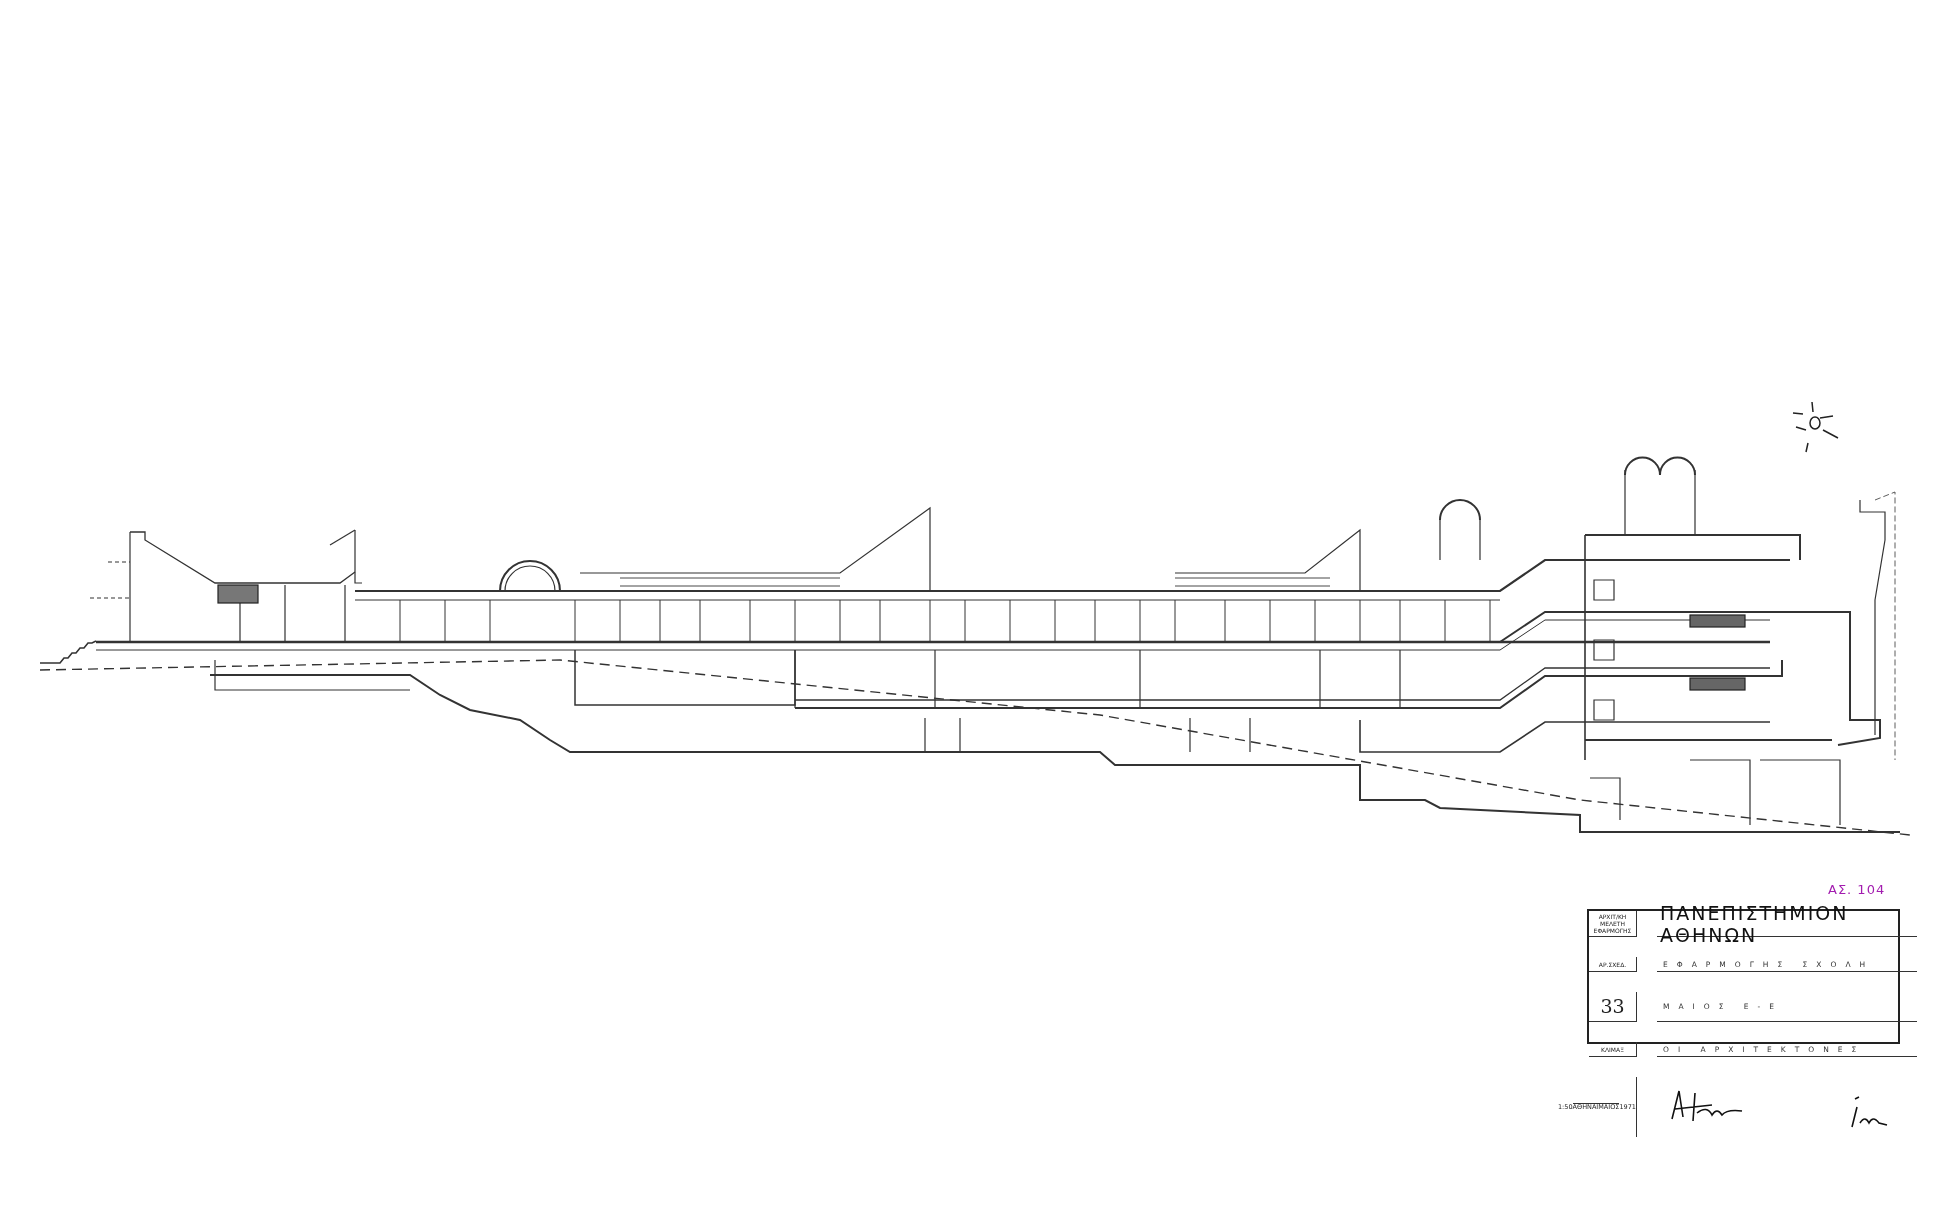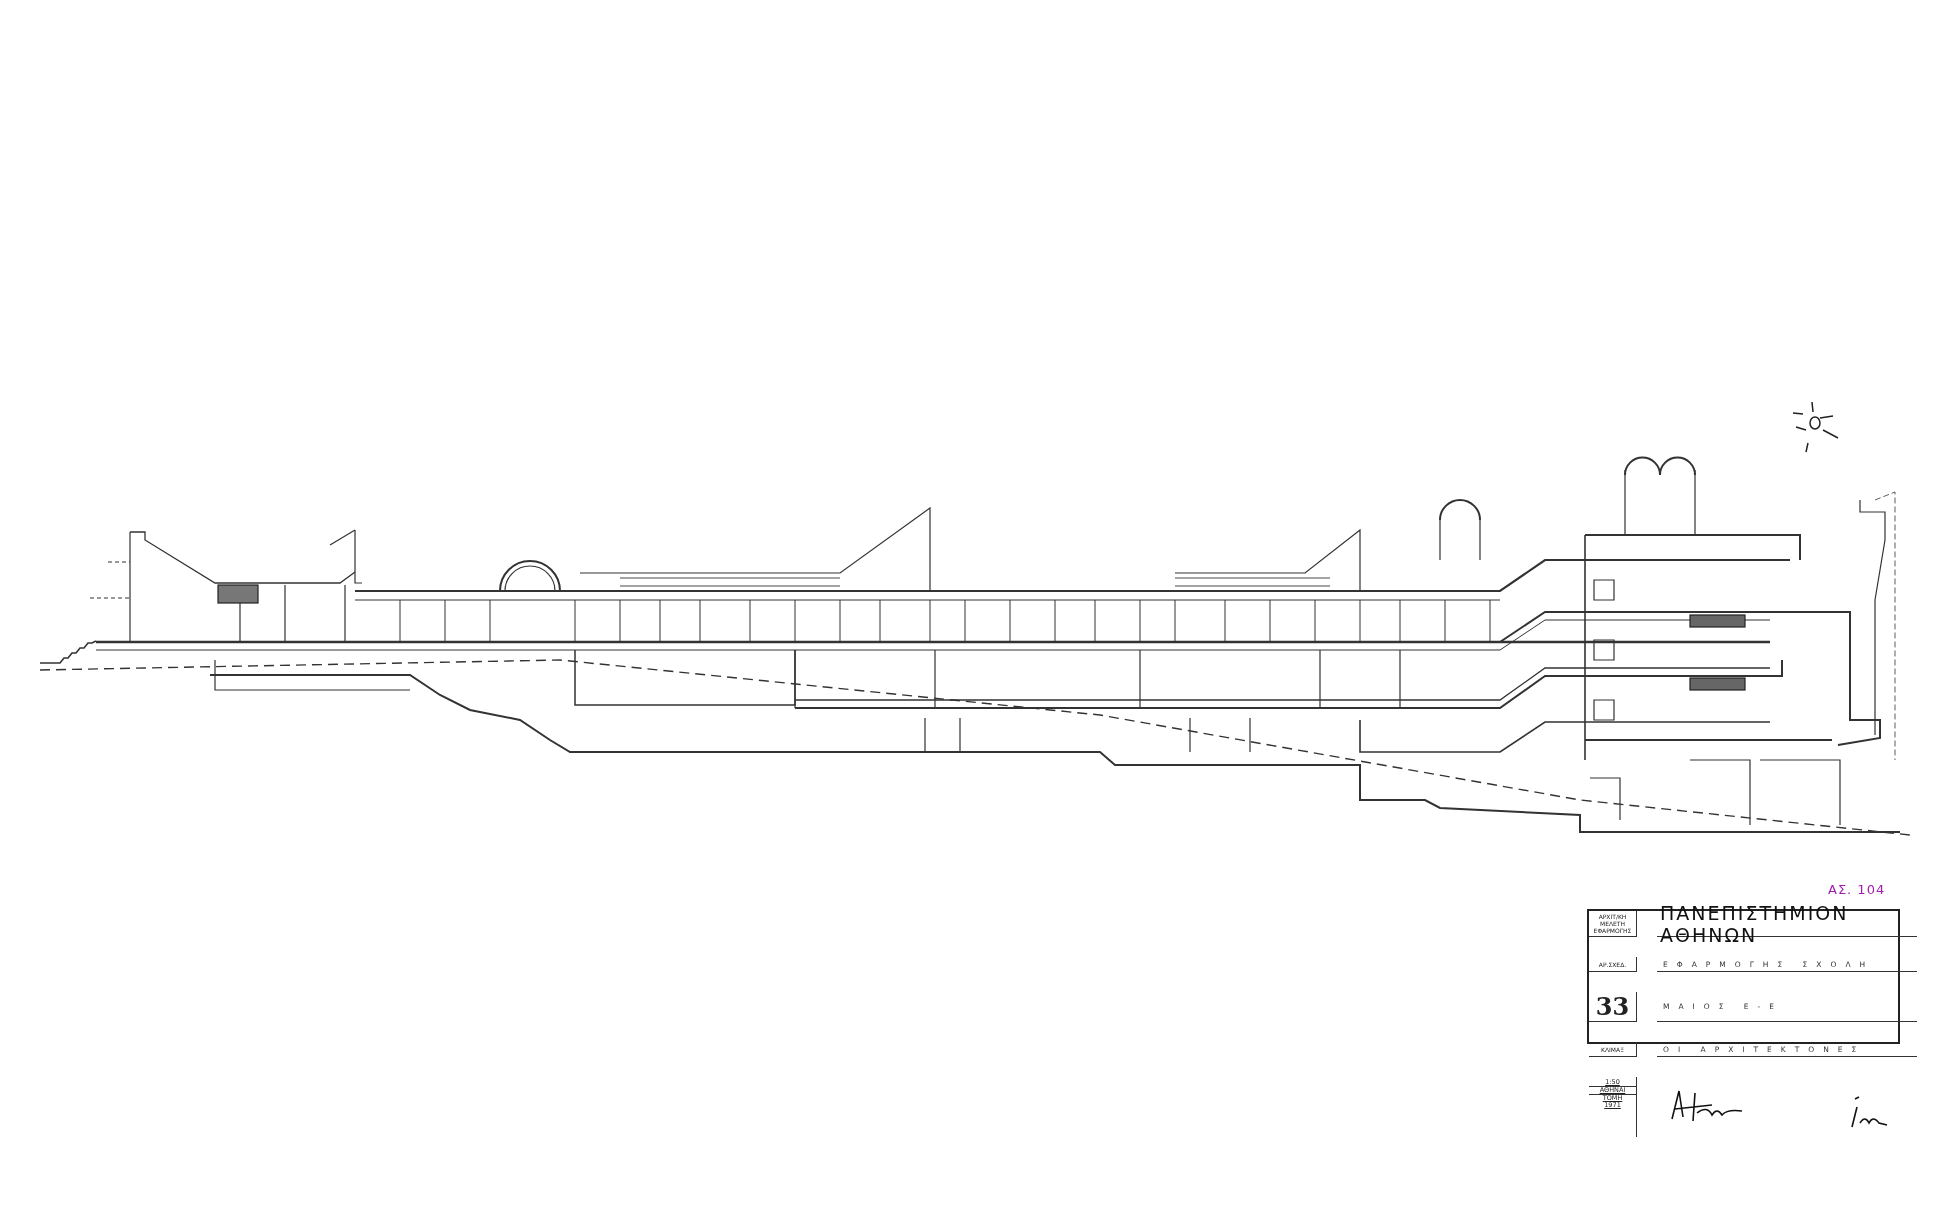--- a/index.html
+++ b/index.html
@@ -4,23 +4,23 @@
   <style>
     html, body { margin:0; padding:0; background:#ffffff; }
     body { width:1960px; height:1215px; position:relative; overflow:hidden; font-family:"DejaVu Sans", sans-serif; color:#111; }
     #drawing { position:absolute; left:0; top:0; width:1960px; height:1215px; }
     .sheet-no { position:absolute; left:1828px; top:882px; font-size:13px; letter-spacing:1px; color:#a21caf; }
     .tb { position:absolute; left:1587px; top:909px; width:313px; height:135px; border:2px solid #222; box-sizing:border-box; display:grid; grid-template-columns:48px 1fr; grid-template-rows:26px 15px 30px 15px 1fr;gap:20px; }
     .tb > div { border-bottom:1.5px solid #333; box-sizing:border-box; display:flex; align-items:center; }
     .tb .l { border-right:1.5px solid #333; justify-content:center; font-size:6px; text-align:center; line-height:7px; color:#222; }
     .tb .r { padding-left:6px; font-size:7.5px; letter-spacing:9px; color:#333; }
     .tb .title { font-size:19px; letter-spacing:2px; padding-left:3px; color:#111; }
-    .tb .num { font-family:"DejaVu Serif", serif; font-weight:bold; font-size:24px; }
+    .tb .num { font-family:"DejaVu Serif", serif; font-weight:normal; font-size:19px; }
     .tb .last { border-bottom:none; }
-    .tb .stack { flex-direction:column; justify-content:flex-start; padding:2px 0;text-decoration:underline; }
+    .tb .stack { justify-content:flex-end; padding:2px 0; }
     .tb .stack span { display:block; font-size:6.5px; text-align:center; width:100%; }
     .tb .stack .sep { border-top:1.5px solid #333; }
     .sigs { position:relative; }
   </style>
 </head>
 <body>
 
 <svg id="drawing" viewBox="0 0 1960 1215" xmlns="http://www.w3.org/2000/svg">
   <g fill="none" stroke="#333" stroke-width="1.2">
 
@@ -96,21 +96,21 @@
   <div class="title">ΠΑΝΕΠΙΣΤΗΜΙΟΝ ΑΘΗΝΩΝ</div>
   <div class="l">ΑΡ.ΣΧΕΔ.</div>
   <div class="r">ΕΦΑΡΜΟΓΗΣ ΣΧΟΛΗ</div>
   <div class="l num">33</div>
   <div class="r">ΜΑΙΟΣ Ε-Ε</div>
   <div class="l">ΚΛΙΜΑΞ</div>
   <div class="r">ΟΙ ΑΡΧΙΤΕΚΤΟΝΕΣ</div>
   <div class="l last stack">
     <span>1:50</span>
     <span class="sep">ΑΘΗΝΑΙ</span>
-    <span class="sep">ΤΟΜΗ</span>
+    <span class="sep">ΜΑΙΟΣ</span>
     <span>1971</span>
   </div>
   <div class="last sigs">
     <svg width="260" height="60" viewBox="0 0 260 60">
       <g fill="none" stroke="#111" stroke-width="1.6">
         <path d="M15 42 L22 14 L26 40 M18 32 L55 28 M38 16 L36 44 M40 36 Q50 28 55 38 Q60 30 65 38 Q70 32 85 34"></path>
         <path d="M200 30 L195 50 M198 22 L202 20 M203 46 Q208 38 212 46 Q216 38 222 46 L230 48"></path>
       </g>
     </svg>
   </div>

